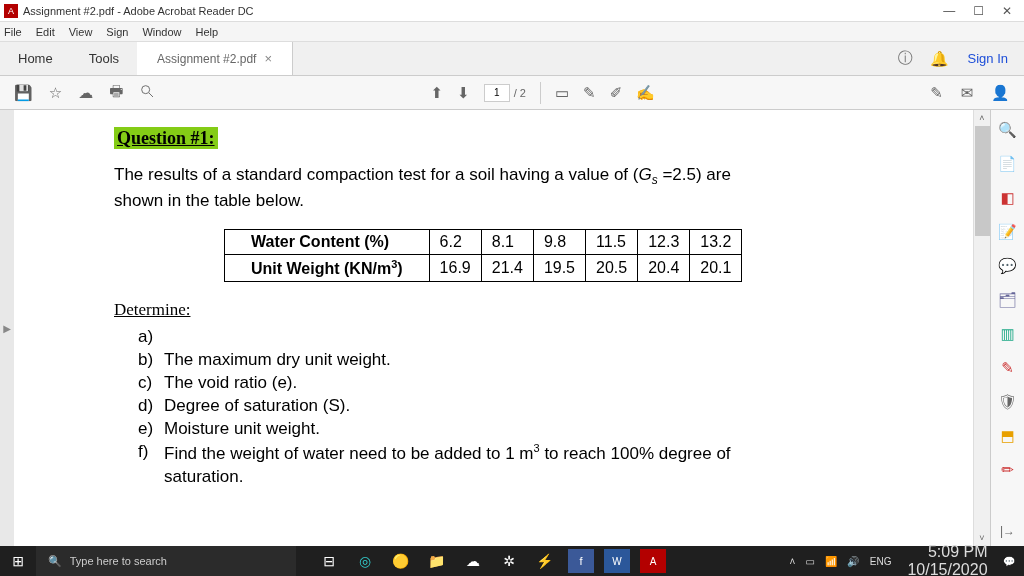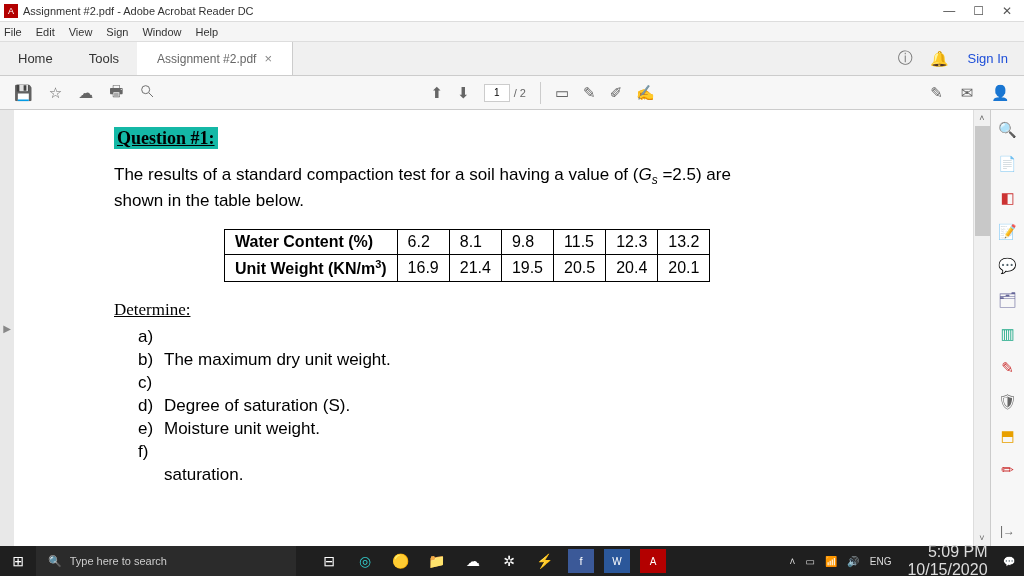--- a/index.html
+++ b/index.html
@@ -41,28 +41,28 @@
 .scrollbar .thumb { position:absolute; top:0; width:15px; left:1px; height:110px; background:#c8c8c8; border-radius:0; }
 
 .right-panel { width:34px; background:#f7f7f7; border-left:1px solid #ccc; display:flex; flex-direction:column; align-items:center; gap:14px; padding-top:10px; }
 .right-panel .ricon { width:20px; height:20px; display:flex; align-items:center; justify-content:center; font-size:15px; cursor:pointer; color:#666; }
 .right-panel .ricon.hl-yellow { color:#e8a000; }
 .right-panel .ricon.hl-green { color:#2a8; }
 .right-panel .ricon.hl-red { color:#c33; }
 .right-panel .ricon.hl-purple { color:#669; }
 .right-panel .collapse { margin-top:auto; margin-bottom:8px; font-size:12px; color:#666; cursor:pointer; }
 
-.q-title { color:#000; background:#14b8a6; font-size:18px; font-weight:bold; text-decoration:underline; padding:1px 3px; display:inline; font-family:"Times New Roman",serif; }
+.q-title { color:#000; background:#84cc16; font-size:18px; font-weight:bold; text-decoration:underline; padding:1px 3px; display:inline; font-family:"Times New Roman",serif; }
 .body-text { font-size:17px; font-family:"Times New Roman",serif; margin-top:14px; line-height:1.4; max-width:720px; }
 .em { font-style:italic; }
 .sub { font-size:12px; vertical-align:sub; }
 .sup { font-size:11px; vertical-align:super; }
 .data-table { border-collapse:collapse; margin:16px 0 18px 110px; font-family:"Times New Roman",serif; font-size:16px; }
 .data-table td, .data-table th { border:1px solid #000; padding:3px 10px; text-align:left; font-weight:normal; }
-.data-table th { text-align:left; font-weight:bold; padding:3px 10px; }
+.data-table th { text-align:left; font-weight:bold; padding:3px 26px; }
 .determine { text-decoration:underline; font-size:17px; font-family:"Times New Roman",serif; }
 .items { margin:6px 0 0 24px; font-size:17px; font-family:"Times New Roman",serif; line-height:1.35; }
 .items .line { display:flex; }
 .items .letter { width:26px; }
 
 .taskbar { position:absolute; bottom:0; left:0; right:0; height:30px; background:#1f1f1f; display:flex; align-items:center; color:#fff; font-size:11px; }
 .taskbar .start { width:36px; display:flex; align-items:center; justify-content:center; font-size:14px; cursor:pointer; }
 .taskbar .search { display:flex; align-items:center; gap:8px; background:#2b2b2b; height:30px; padding:0 12px; width:260px; cursor:text; color:#ccc; }
 .taskbar .tray-apps { display:flex; align-items:center; gap:10px; margin-left:20px; }
 .taskbar .tray-apps .app { width:26px; height:24px; display:flex; align-items:center; justify-content:center; font-size:14px; cursor:pointer; }
@@ -181,31 +181,33 @@
     <div class="items">
       <div class="line">
           <span class="letter">a)</span>
         </div>
       <div class="line">
           <span class="letter">b)</span>
           <span>The maximum dry unit weight.</span>
         </div>
       <div class="line">
           <span class="letter">c)</span>
+          <span>The void ratio (e).</span>
         </div>
       <div class="line">
           <span class="letter">d)</span>
           <span>Degree of saturation (S).</span>
         </div>
       <div class="line">
           <span class="letter">e)</span>
           <span>Moisture unit weight.</span>
         </div>
       <div class="line">
           <span class="letter">f)</span>
+          <span><span>Find the weight of water need to be added to 1 m</span><span class="sup">3</span><span> to reach 100% degree of</span></span>
         </div>
       <div class="line">
           <span class="letter"></span>
           <span>saturation.</span>
         </div>
     </div>
   </div>
 
   <div class="scrollbar">
     <span class="up">˄</span>

